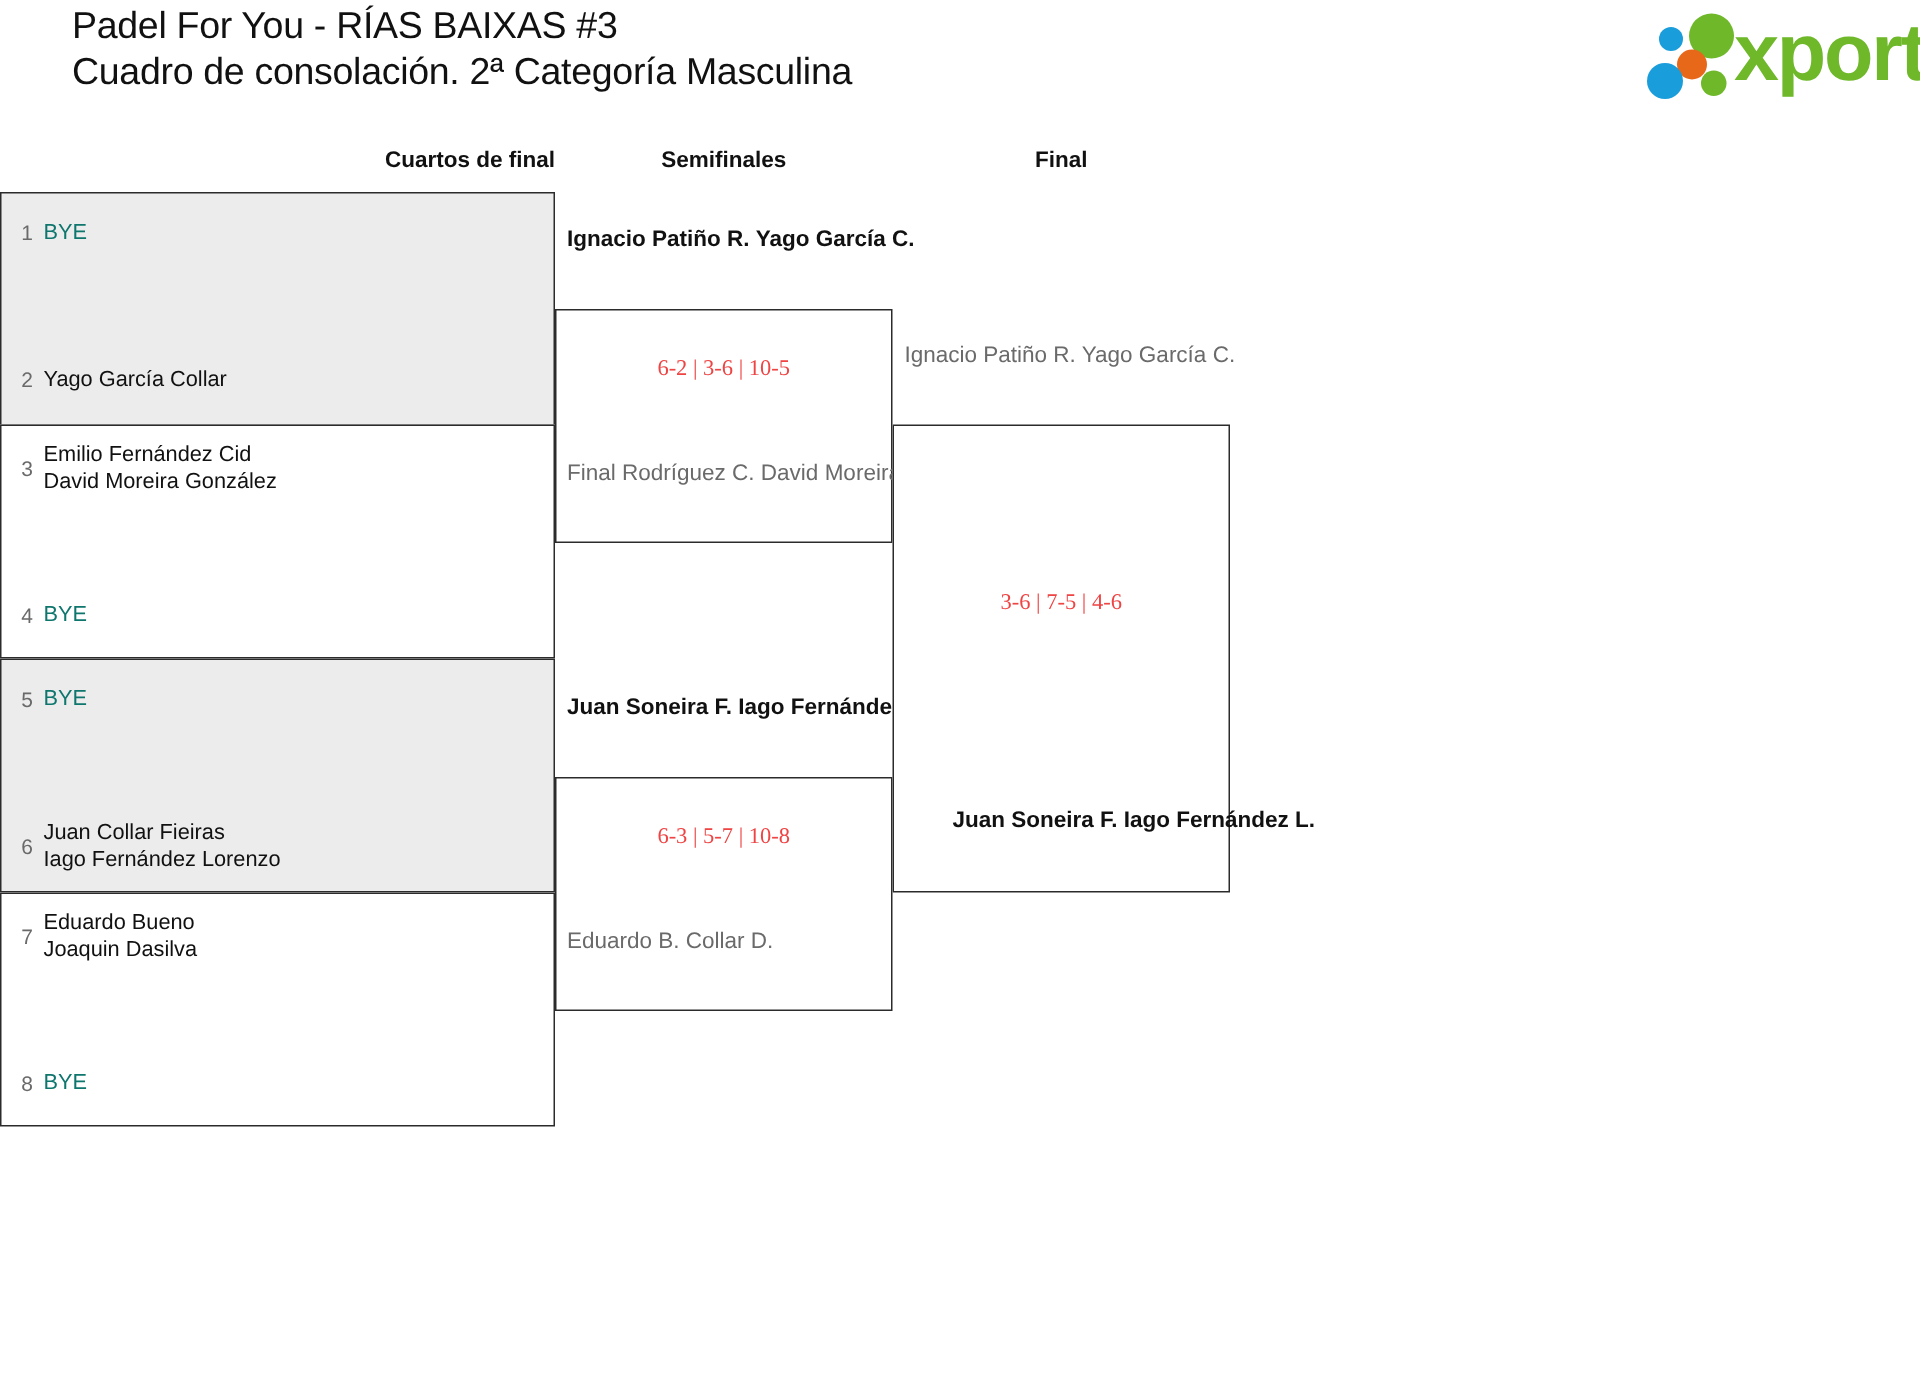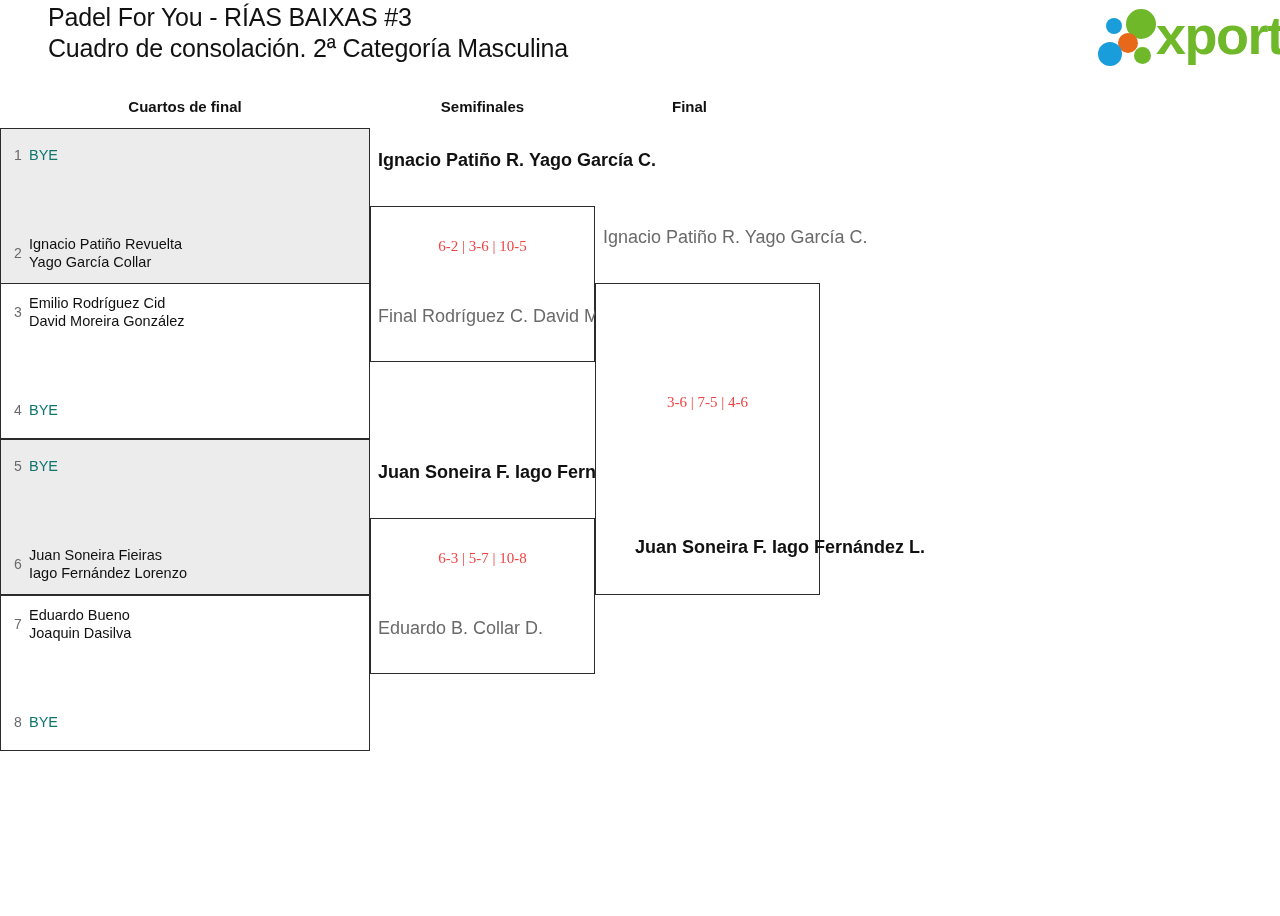--- a/index.html
+++ b/index.html
@@ -68,23 +68,23 @@
 
   
   .round-header {
     position: absolute;
     font-size: 15px;
     font-weight: 700;
     color: #111111;
     text-align: center;
     white-space: nowrap;
   }
-  #hdr-qf { left: 0px;   top: 98px; width: 370px; }
+  #hdr-qf { left: 0px;   top: 98px; width: 370px; text-align: right; }
   #hdr-sf { left: 370px; top: 98px; width: 225px; }
-  #hdr-f  { left: 577px; top: 98px; width: 225px; }
+  #hdr-f  { left: 595px; top: 98px; width: 225px; }
 
   
   .match {
     position: absolute;
     box-sizing: border-box;
     border: 1px solid #2b2b2b;
     background: #ffffff;
   }
   .match.shaded { background: #ececec; }
 
@@ -149,21 +149,21 @@
   #qf2 .slot-bottom { height: 56px; }
   #qf3 .slot-top    { height: 52px; top: 0; }
   #qf3 .slot-bottom { height: 60px; }
   #qf4 .slot-top    { height: 56px; top: 0; }
   #qf4 .slot-bottom { height: 56px; }
 
   
   .sf .entry, .fin .entry {
     position: absolute;
     left: 7px;
-    font-size: 18px;
+    font-size: 15px;
     line-height: 18px;
     white-space: nowrap;
   }
   .sf .entry-top  { top: -56px; }
   .sf .entry-bot  { top: 100px; }
   .fin .entry-top { top: -56px; }
   .fin .entry-bot { top: 254px; margin-left: 32px; }
 
   .score {
     position: absolute;
@@ -210,31 +210,30 @@
   <div class="slot slot-top">
     <span class="seed">1</span>
     <span class="names">
       <span class="nm t-bye">BYE</span>
       <span class="nm t-bye"></span>
     </span>
   </div>
   <div class="slot slot-bottom">
     <span class="seed">2</span>
     <span class="names">
-      <span class="nm t-norm">Ignacio Patiño Revuelta</span>
       <span class="nm t-norm">Yago García Collar</span>
     </span>
   </div>
 </div>
 
 <div class="match qf" id="qf2">
   <div class="slot slot-top">
     <span class="seed">3</span>
     <span class="names">
-      <span class="nm t-norm">Emilio Rodríguez Cid</span>
+      <span class="nm t-norm">Emilio Fernández Cid</span>
       <span class="nm t-norm">David Moreira González</span>
     </span>
   </div>
   <div class="slot slot-bottom">
     <span class="seed">4</span>
     <span class="names">
       <span class="nm t-bye">BYE</span>
       <span class="nm t-bye"></span>
     </span>
   </div>
@@ -244,21 +243,21 @@
   <div class="slot slot-top">
     <span class="seed">5</span>
     <span class="names">
       <span class="nm t-bye">BYE</span>
       <span class="nm t-bye"></span>
     </span>
   </div>
   <div class="slot slot-bottom">
     <span class="seed">6</span>
     <span class="names">
-      <span class="nm t-norm">Juan Soneira Fieiras</span>
+      <span class="nm t-norm">Juan Collar Fieiras</span>
       <span class="nm t-norm">Iago Fernández Lorenzo</span>
     </span>
   </div>
 </div>
 
 <div class="match qf" id="qf4">
   <div class="slot slot-top">
     <span class="seed">7</span>
     <span class="names">
       <span class="nm t-norm">Eduardo Bueno</span>

